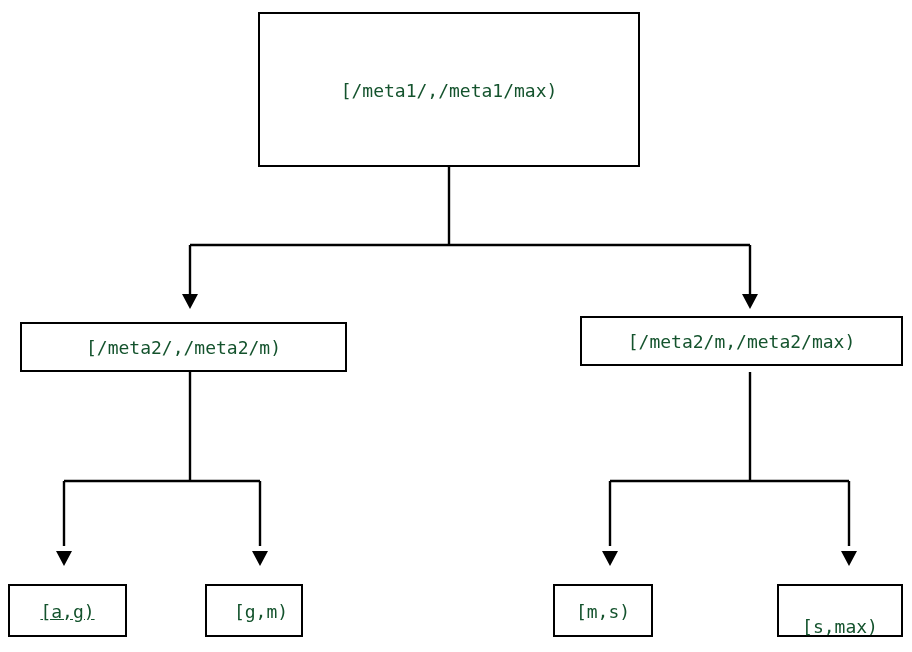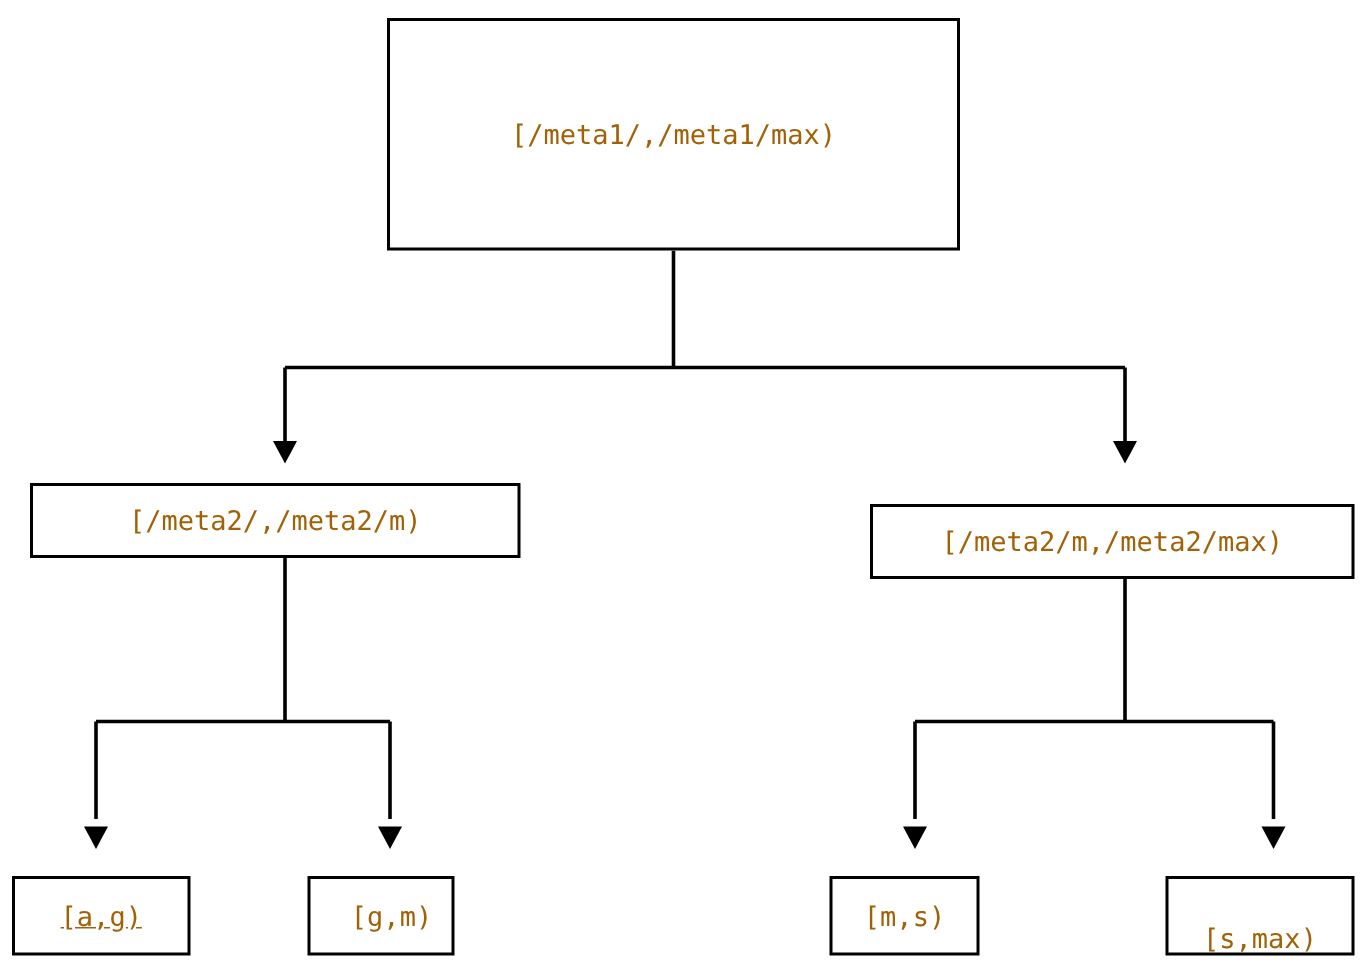--- a/index.html
+++ b/index.html
@@ -25,21 +25,21 @@
     height: 652px;
   }
   .node {
     position: absolute;
     box-sizing: border-box;
     border: 2px solid #000000;
     background: #ffffff;
     display: flex;
     align-items: center;
     justify-content: center;
-    color: #a16207;
+    color: #14532d;
     font-family: "DejaVu Sans Mono", "Liberation Mono", monospace;
     font-size: 18px;
     line-height: 1;
     letter-spacing: 0px;
     white-space: nowrap;
   }
   .node-label {
     display: block;
     transform: translateY(1px);
   }
@@ -53,21 +53,21 @@
   
   #node-mid-left {
     left: 20px;
     top: 322px;
     width: 327px;
     height: 50px;
     text-align: right;
   }
   #node-mid-right {
     left: 580px;
-    top: 336px;
+    top: 316px;
     width: 323px;
     height: 50px;
   }
   
   #node-leaf-ag {
     left: 8px;
     top: 584px;
     width: 119px;
     height: 53px;
     text-decoration: underline;

